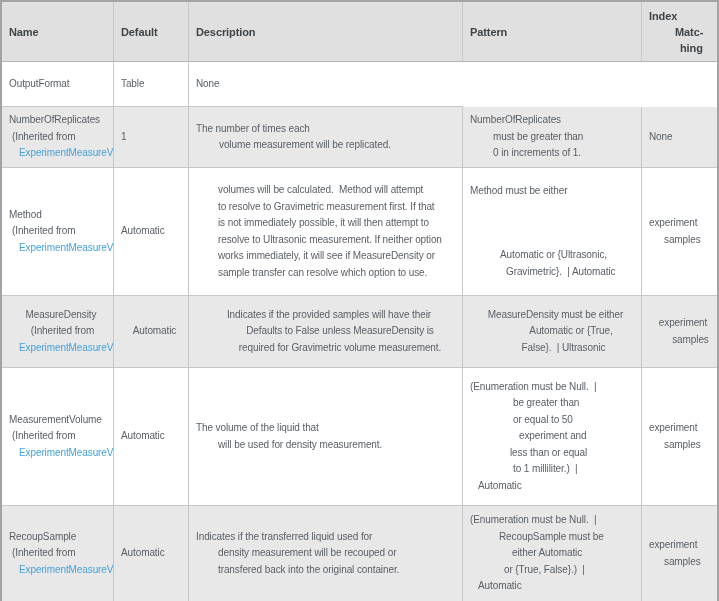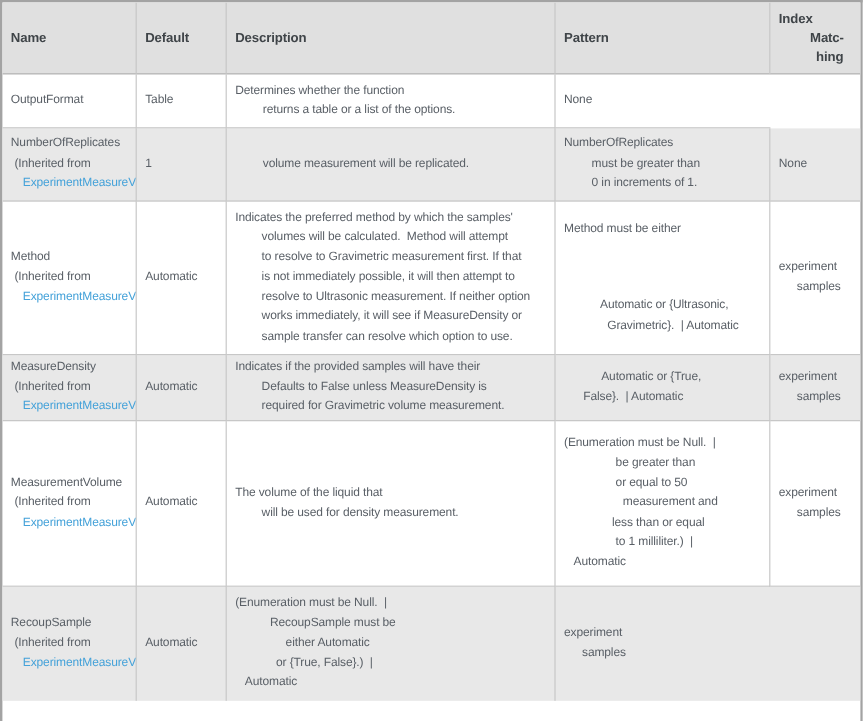--- a/index.html
+++ b/index.html
@@ -73,37 +73,34 @@
     </div>
   <div id="tbody">
       <div class="trow brow" style="height: 45px; border-radius: 10px;">
         <div class="cell">
           <div class="line" style="padding-left: 0px;">OutputFormat</div>
         </div>
         <div class="cell">
           <div class="line">Table</div>
         </div>
         <div class="cell">
-          <div class="line" style="padding-left: 0px;">Determines whether the function</div>
-          <div class="line" style="padding-left: 23px;">returns a table or a list of the options.</div>
-        </div>
-        <div class="cell">
           <div class="line" style="padding-left: 0px;">None</div>
         </div>
       </div>
       <div class="trow brow" style="height: 61px;">
         <div class="cell">
           <div class="line" style="padding-left: 0px;">NumberOfReplicates</div>
           <div class="line" style="padding-left: 3px;">(Inherited from</div>
           <div class="line link" style="padding-left: 10px;">ExperimentMeasureV</div>
         </div>
         <div class="cell">
           <div class="line">1</div>
         </div>
         <div class="cell">
+          <div class="line" style="padding-left: 0px;">The number of times each</div>
           <div class="line" style="padding-left: 23px;">volume measurement will be replicated.</div>
         </div>
         <div class="cell">
           <div class="line" style="padding-left: 0px;">NumberOfReplicates</div>
           <div class="line" style="padding-left: 23px;">must be greater than</div>
           <div class="line" style="padding-left: 23px;">0 in increments of 1.</div>
         </div>
         <div class="cell">
           <div class="line" style="padding-left: 0px;">None</div>
         </div>
@@ -111,55 +108,55 @@
       <div class="trow brow" style="height: 128px;">
         <div class="cell">
           <div class="line" style="padding-left: 0px;">Method</div>
           <div class="line" style="padding-left: 3px;">(Inherited from</div>
           <div class="line link" style="padding-left: 10px;">ExperimentMeasureV</div>
         </div>
         <div class="cell">
           <div class="line">Automatic</div>
         </div>
         <div class="cell">
-          <div class="line" style="padding-left: 0px;">Indicates the preferred method by which the samples'</div>
           <div class="line" style="padding-left: 22px;">volumes will be calculated.  Method will attempt</div>
           <div class="line" style="padding-left: 22px;">to resolve to Gravimetric measurement first. If that</div>
           <div class="line" style="padding-left: 22px;">is not immediately possible, it will then attempt to</div>
           <div class="line" style="padding-left: 22px;">resolve to Ultrasonic measurement. If neither option</div>
           <div class="line" style="padding-left: 22px;">works immediately, it will see if MeasureDensity or</div>
           <div class="line" style="padding-left: 22px;">sample transfer can resolve which option to use.</div>
         </div>
         <div class="cell">
           <div class="line" style="padding-left: 0px;">Method must be either</div>
           <div class="line" style="padding-left: 30px; margin-top: 48px;">Automatic or {Ultrasonic,</div>
           <div class="line" style="padding-left: 36px;">Gravimetric}.  | Automatic</div>
         </div>
         <div class="cell">
           <div class="line" style="padding-left: 0px;">experiment</div>
           <div class="line" style="padding-left: 15px;">samples</div>
         </div>
       </div>
-      <div class="trow brow" style="height: 55px;">
+      <div class="trow brow" style="height: 72px; text-align: center;">
         <div class="cell">
           <div class="line" style="padding-left: 0px;">MeasureDensity</div>
           <div class="line" style="padding-left: 3px;">(Inherited from</div>
           <div class="line link" style="padding-left: 10px;">ExperimentMeasureV</div>
         </div>
         <div class="cell">
           <div class="line">Automatic</div>
         </div>
         <div class="cell">
           <div class="line" style="padding-left: 0px;">Indicates if the provided samples will have their</div>
           <div class="line" style="padding-left: 22px;">Defaults to False unless MeasureDensity is</div>
           <div class="line" style="padding-left: 22px;">required for Gravimetric volume measurement.</div>
         </div>
         <div class="cell">
+          <div class="line" style="padding-left: 0px;">MeasureDensity must be either</div>
           <div class="line" style="padding-left: 31px;">Automatic or {True,</div>
-          <div class="line" style="padding-left: 16px;">False}.  | Automatic</div>
+          <div class="line" style="padding-left: 16px;">False}.  | Ultrasonic</div>
         </div>
         <div class="cell">
           <div class="line" style="padding-left: 0px;">experiment</div>
           <div class="line" style="padding-left: 15px;">samples</div>
         </div>
       </div>
       <div class="trow brow" style="height: 138px;">
         <div class="cell">
           <div class="line" style="padding-left: 0px;">MeasurementVolume</div>
           <div class="line" style="padding-left: 3px;">(Inherited from</div>
@@ -169,38 +166,43 @@
           <div class="line">Automatic</div>
         </div>
         <div class="cell">
           <div class="line" style="padding-left: 0px;">The volume of the liquid that</div>
           <div class="line" style="padding-left: 22px;">will be used for density measurement.</div>
         </div>
         <div class="cell">
           <div class="line" style="padding-left: 0px;">(Enumeration must be Null.  |</div>
           <div class="line" style="padding-left: 43px;">be greater than</div>
           <div class="line" style="padding-left: 43px;">or equal to 50</div>
-          <div class="line" style="padding-left: 49px;">measurement and</div>
+          <div class="line" style="padding-left: 49px;">experiment and</div>
           <div class="line" style="padding-left: 40px;">less than or equal</div>
           <div class="line" style="padding-left: 43px;">to 1 milliliter.)  |</div>
           <div class="line" style="padding-left: 8px;">Automatic</div>
         </div>
         <div class="cell">
           <div class="line" style="padding-left: 0px;">experiment</div>
           <div class="line" style="padding-left: 15px;">samples</div>
         </div>
       </div>
       <div class="trow brow" style="height: 95px;">
         <div class="cell">
           <div class="line" style="padding-left: 0px;">RecoupSample</div>
           <div class="line" style="padding-left: 3px;">(Inherited from</div>
           <div class="line link" style="padding-left: 10px;">ExperimentMeasureV</div>
         </div>
         <div class="cell">
           <div class="line">Automatic</div>
+        </div>
+        <div class="cell">
+          <div class="line" style="padding-left: 0px;">Indicates if the transferred liquid used for</div>
+          <div class="line" style="padding-left: 22px;">density measurement will be recouped or</div>
+          <div class="line" style="padding-left: 22px;">transfered back into the original container.</div>
         </div>
         <div class="cell">
           <div class="line" style="padding-left: 0px;">(Enumeration must be Null.  |</div>
           <div class="line" style="padding-left: 29px;">RecoupSample must be</div>
           <div class="line" style="padding-left: 42px;">either Automatic</div>
           <div class="line" style="padding-left: 34px;">or {True, False}.)  |</div>
           <div class="line" style="padding-left: 8px;">Automatic</div>
         </div>
         <div class="cell">
           <div class="line" style="padding-left: 0px;">experiment</div>

